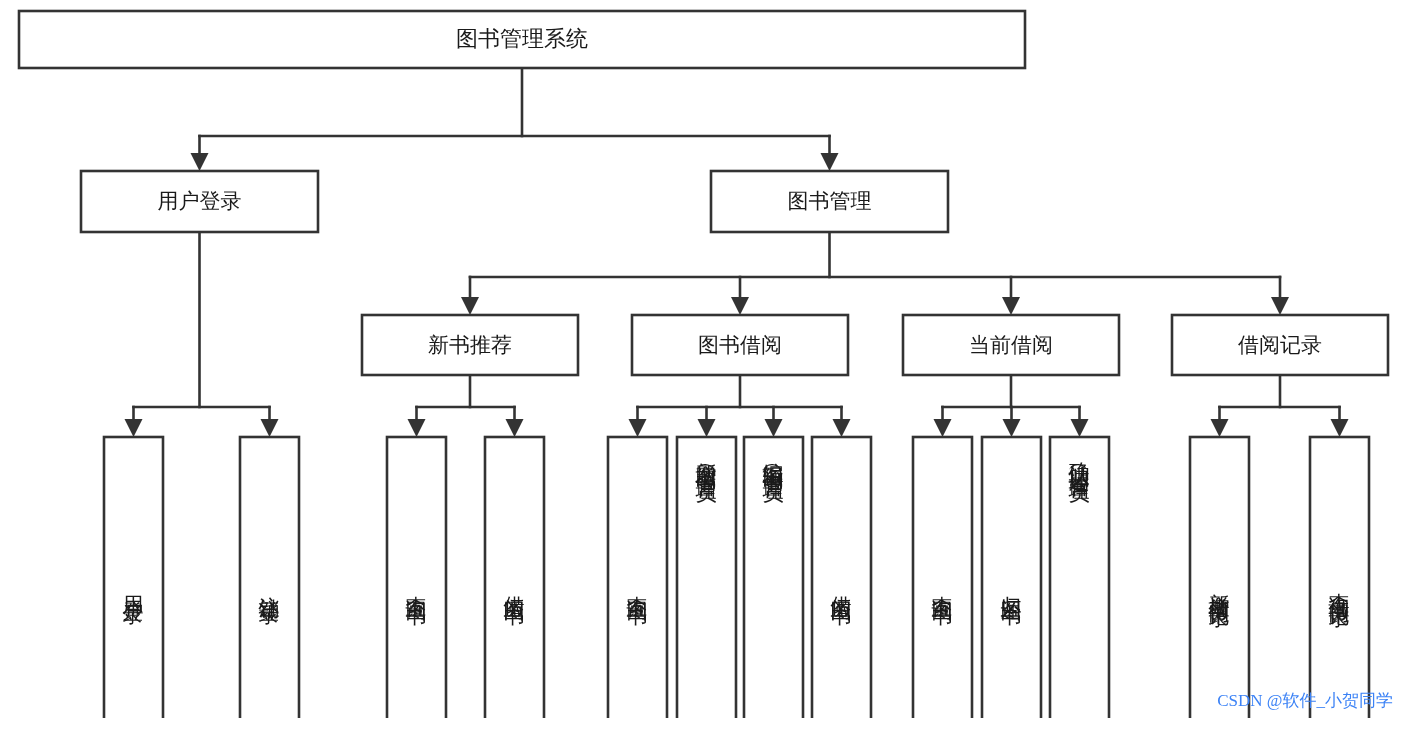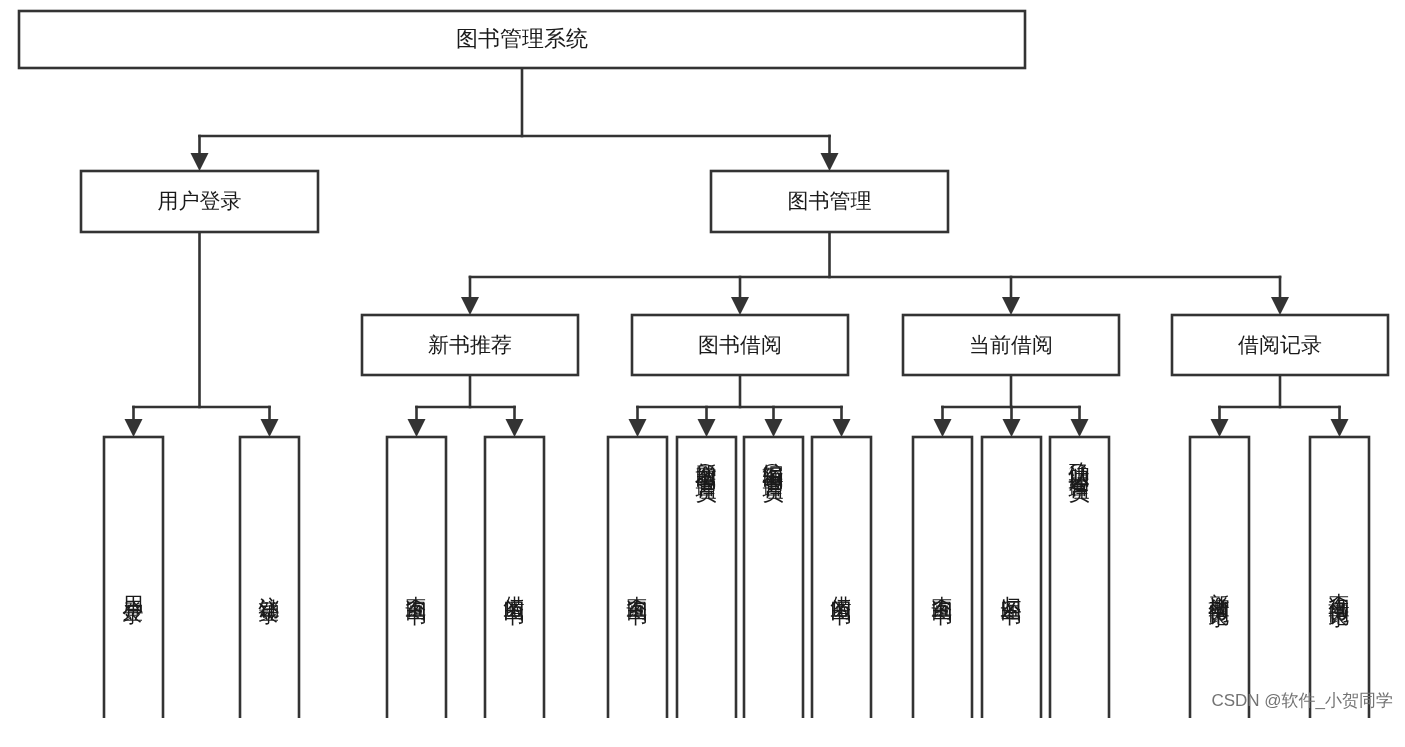--- a/index.html
+++ b/index.html
@@ -63,23 +63,23 @@
     line-height: 1;
     letter-spacing: 3px;
     color: #1a1a1a;
     white-space: nowrap;
     text-align: center;
   }
   #watermark {
     position: absolute;
     right: 12px;
     bottom: 6px;
-    font-family: Liberation Sans, sans-serif;
+    font-family: Liberation Serif, serif;
     font-size: 17px;
-    color: #737373;
+    color: #3b82f6;
     white-space: nowrap;
     pointer-events: none;
   }
 </style>
 </head>
 <body>
 
 <div id="canvas">
 
   <svg id="diagram-svg" viewBox="0 0 1405 747" xmlns="http://www.w3.org/2000/svg">

